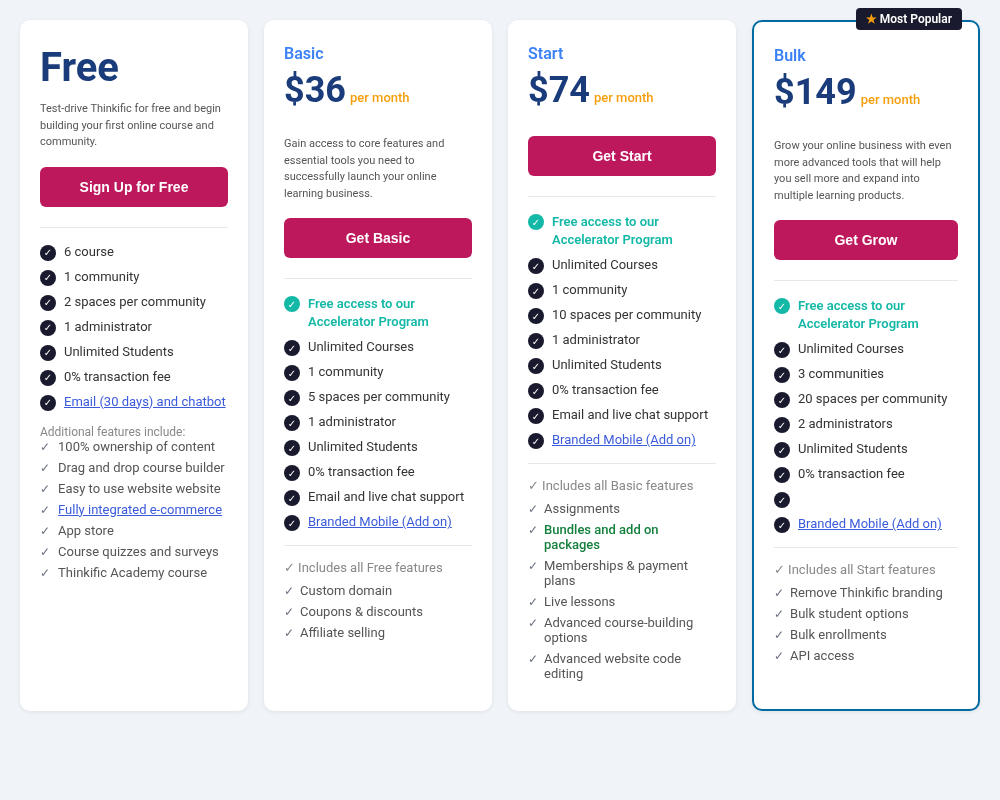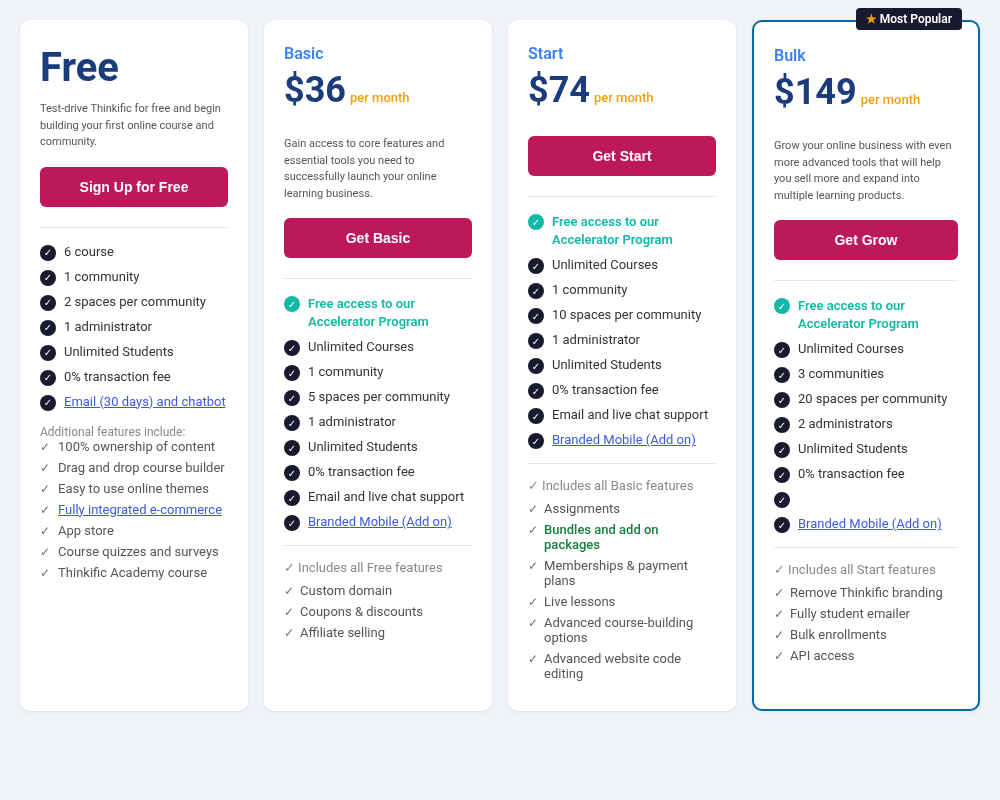--- a/index.html
+++ b/index.html
@@ -223,21 +223,21 @@
           <div class="additional-item">
         <span class="check-small">✓</span>
         <span>100% ownership of content</span>
       </div>
           <div class="additional-item">
         <span class="check-small">✓</span>
         <span>Drag and drop course builder</span>
       </div>
           <div class="additional-item">
         <span class="check-small">✓</span>
-        <span>Easy to use online themes</span>
+        <span>Easy to use website website</span>
       </div>
           <div class="additional-item">
         <span class="check-small">✓</span>
         <span class="link-feature">Fully integrated e-commerce</span>
       </div>
           <div class="additional-item">
         <span class="check-small">✓</span>
         <span>App store</span>
       </div>
           <div class="additional-item">
@@ -430,21 +430,21 @@
       <span class="link-feature">Branded Mobile (Add on)</span>
     </div>
         <hr class="divider">
         <div class="includes-label">✓ Includes all Start features</div>
         <div class="includes-item">
         <span class="check-small">✓</span>
         <span>Remove Thinkific branding</span>
       </div>
         <div class="includes-item">
         <span class="check-small">✓</span>
-        <span>Fully student emailer</span>
+        <span>Bulk student options</span>
       </div>
         <div class="includes-item">
         <span class="check-small">✓</span>
         <span>Bulk enrollments</span>
       </div>
         <div class="includes-item">
         <span class="check-small">✓</span>
         <span>API access</span>
       </div>
       </div>

